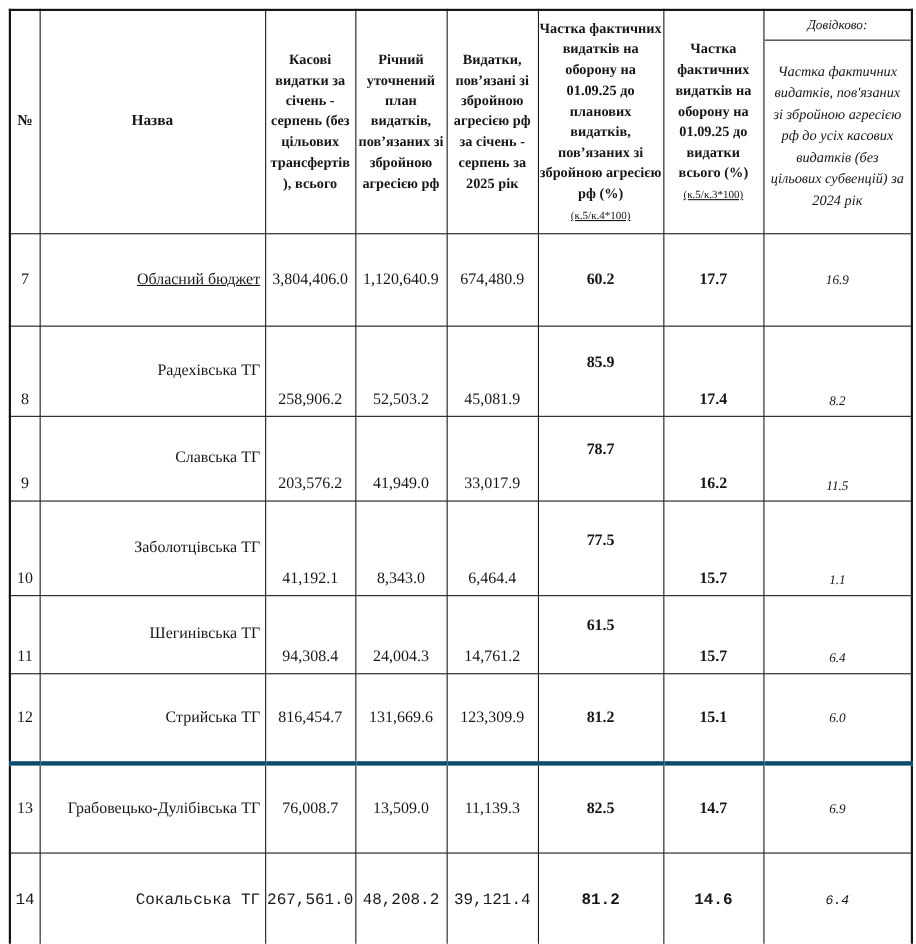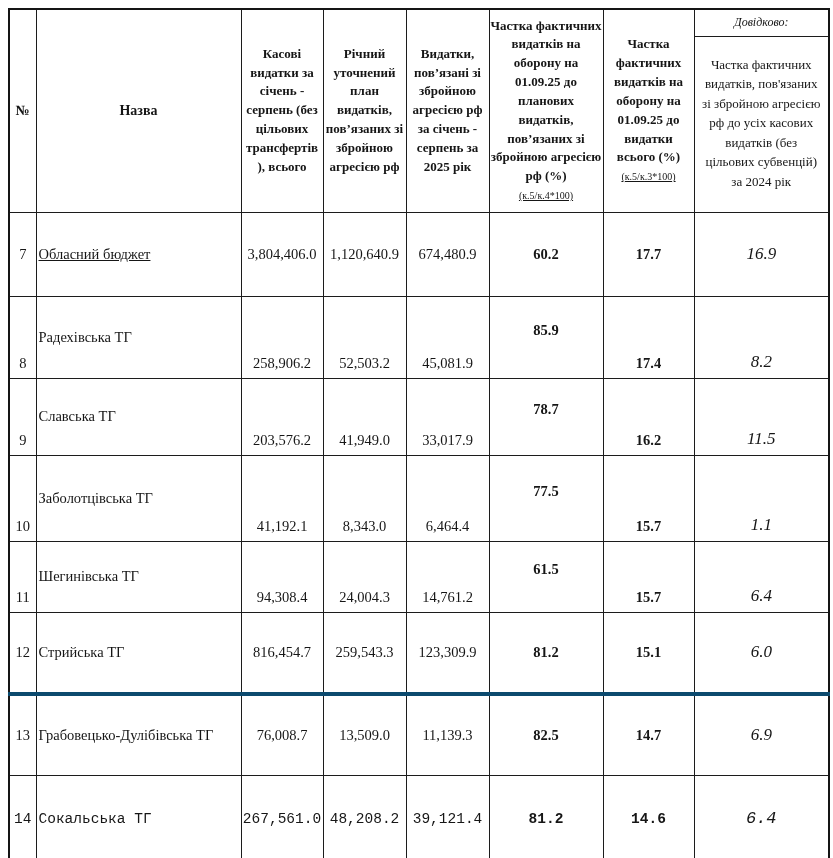--- a/index.html
+++ b/index.html
@@ -44,28 +44,28 @@
   .ref-head-wrap { height: 199px; display: flex; flex-direction: column; }
   .ref-title {
     height: 26px; flex: 0 0 26px;
     border-bottom: 1.5px solid #1c1c1c;
     display: flex; align-items: center; justify-content: center;
     font-style: italic; font-weight: normal; font-size: 12px;
   }
   .ref-body {
     flex: 1 1 auto;
     display: flex; align-items: center; justify-content: center;
-    font-weight: normal; font-size: 13px;
+    font-style: italic; font-weight: normal; font-size: 13px;
     line-height: 1.5; padding: 0 5px; text-align: center;
   }
   
   td { font-size: 14.5px; text-align: center; vertical-align: middle; }
-  td.c-name { text-align: left; padding-left: 2px; padding-right: 4px; }
+  td.c-name { text-align: right; padding-left: 2px; padding-right: 4px; }
   td.c-pct-plan, td.c-pct-total { font-weight: bold; }
-  td.c-ref { font-style: italic; font-size: 17px; margin-left: 17px; }
+  td.c-ref { font-style: italic; font-size: 12px; margin-left: 17px; }
   .name-underline { text-decoration: underline; }
   
   tr.r7  { height: 84px; }
   tr.r8  { height: 82px; }
   tr.r9  { height: 77px; }
   tr.r10 { height: 86px; }
   tr.r11 { height: 71px; }
   tr.r12 { height: 82px; }
   tr.r13 { height: 81px; }
   tr.r14 { height: 88px; font-family: Liberation Mono, monospace; }
@@ -173,21 +173,21 @@
       <td class="c-val">14,761.2</td>
       <td class="c-pct-plan">61.5</td>
       <td class="c-pct-total">15.7</td>
       <td class="c-ref">6.4</td>
     </tr>
 
     <tr class="r12 r-mid thick-bottom">
       <td class="c-num">12</td>
       <td class="c-name">Стрийська ТГ</td>
       <td class="c-val">816,454.7</td>
-      <td class="c-val">259,543.3</td>
+      <td class="c-val">131,669.6</td>
       <td class="c-val">123,309.9</td>
       <td class="c-pct-plan">81.2</td>
       <td class="c-pct-total">15.1</td>
       <td class="c-ref">6.0</td>
     </tr>
 
     <tr class="r13 r-mid">
       <td class="c-num">13</td>
       <td class="c-name">Грабовецько-Дулібівська ТГ</td>
       <td class="c-val">76,008.7</td>

